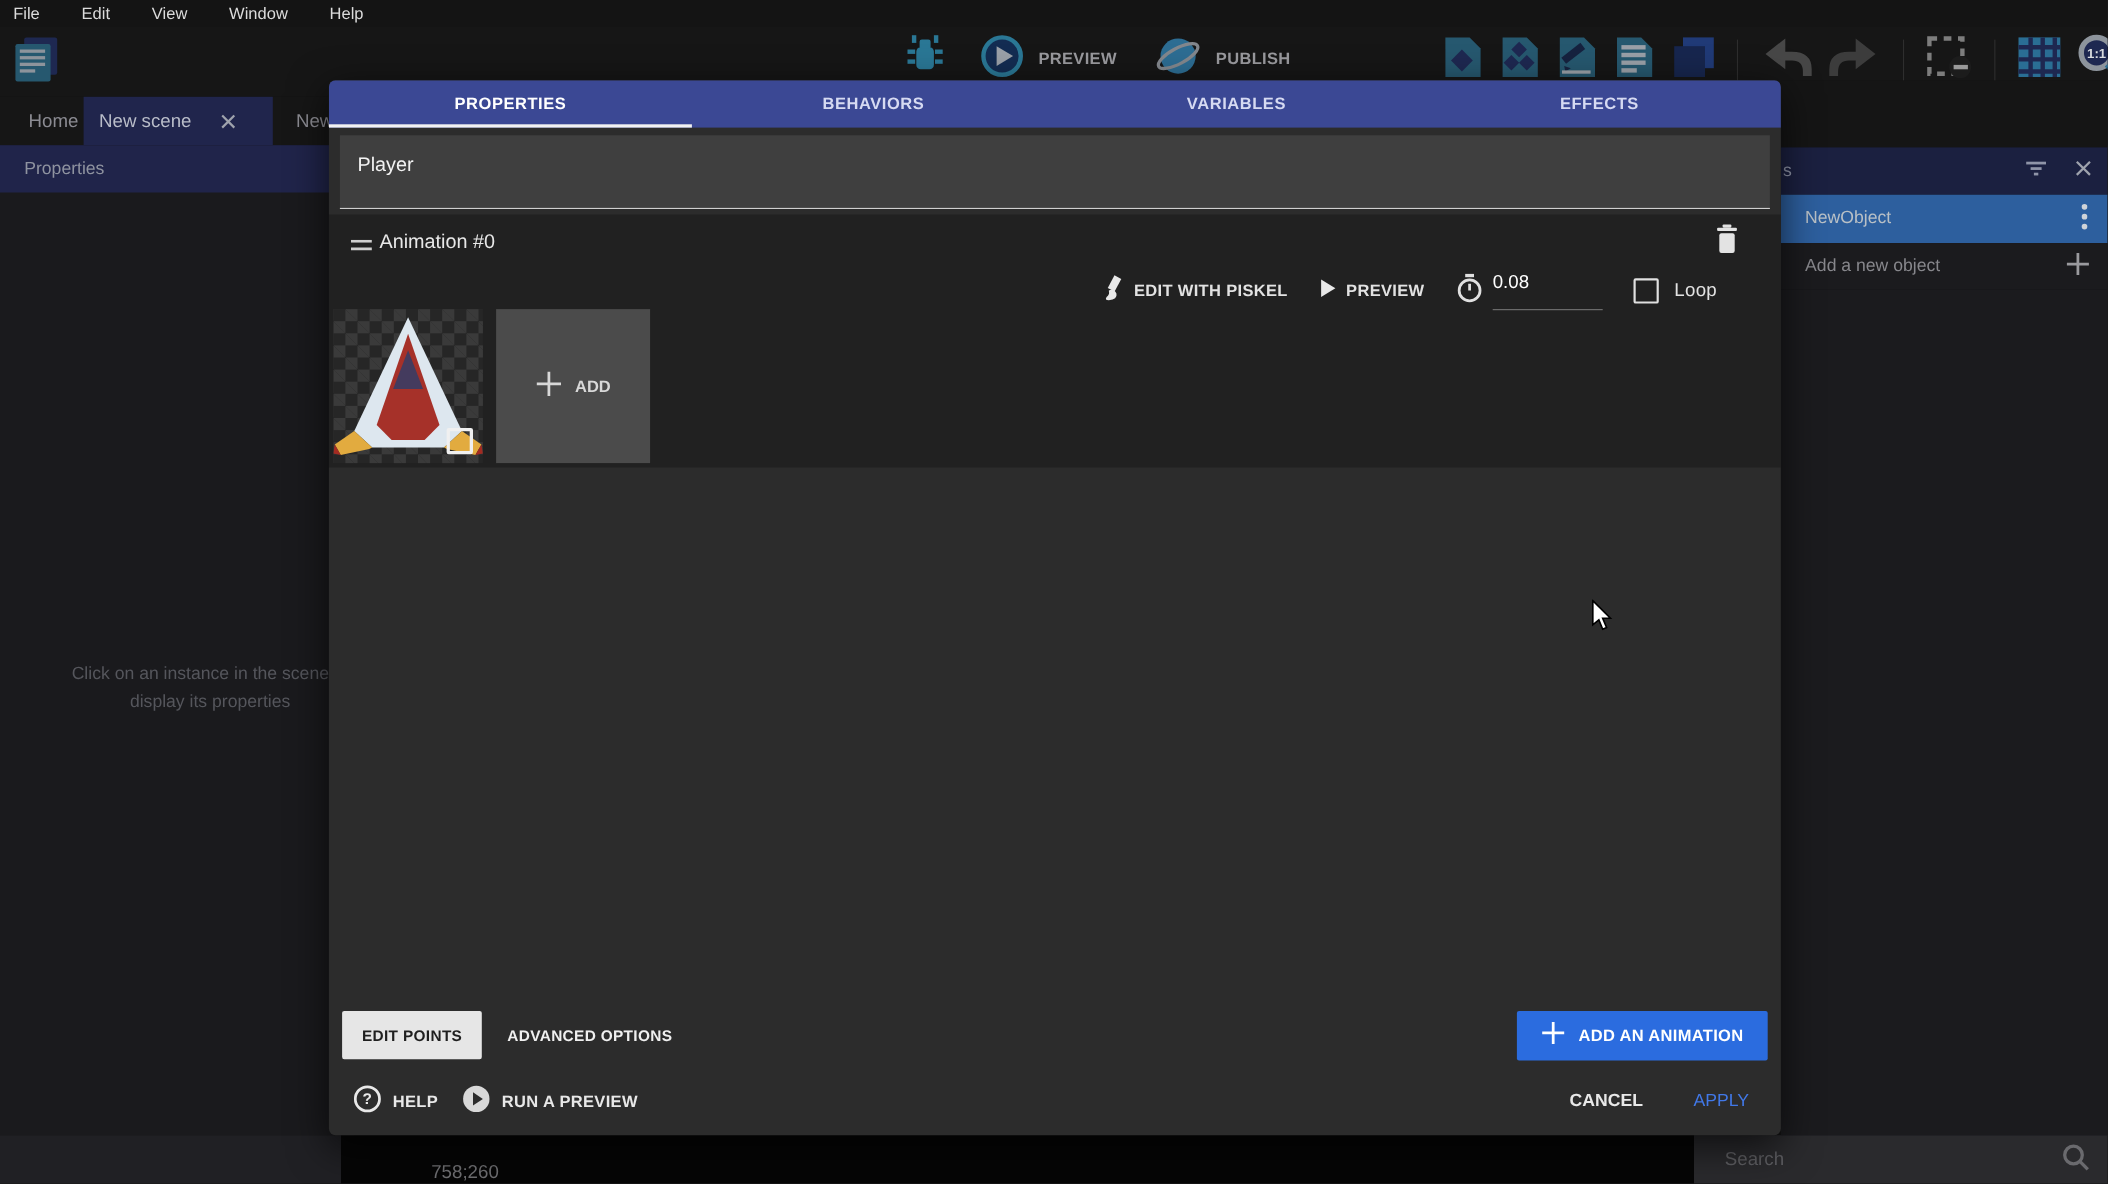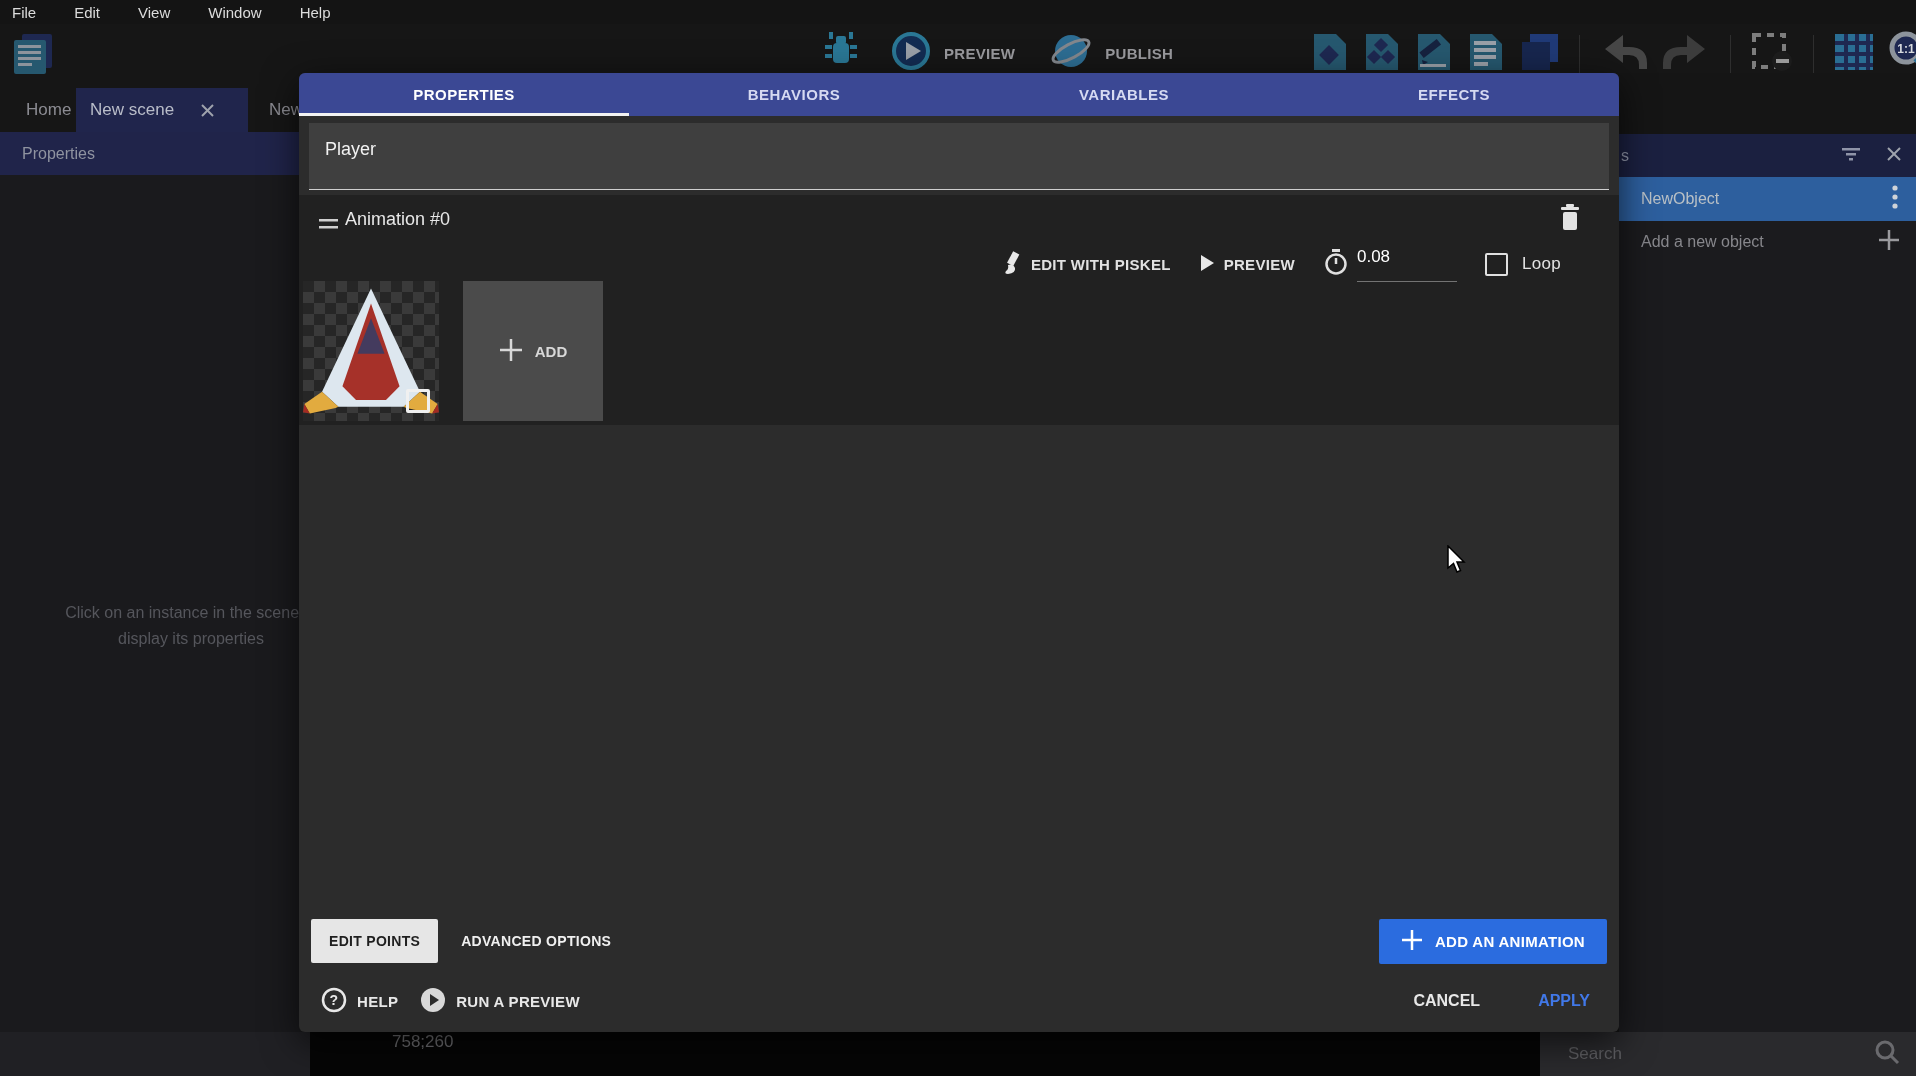--- a/index.html
+++ b/index.html
@@ -20,21 +20,21 @@
   .empty-msg{left:0;top:600px;width:382px;color:#55565c;font-size:16px;text-align:center;line-height:26px}
   
   .right-top{left:1619px;top:73px;width:297px;height:61px;background:#151515}
   .right-header{left:1619px;top:134px;width:297px;height:43px;background:#1b2040;color:#8f94a8;display:flex;align-items:center;font-size:16px}
   .right-header .spacer{flex:1}
   .obj-row{left:1619px;top:177px;width:297px;height:44px;background:#2d5f9e;color:#b9c0c6;font-size:16px;display:flex;align-items:center}
   .add-obj-row{left:1619px;top:221px;width:297px;height:42px;background:#1b1b1e;color:#87878c;font-size:16px;display:flex;align-items:center}
   .right-body{left:1619px;top:263px;width:297px;height:769px;background:#1b1b1e}
   
   .status-left{left:0;top:1032px;width:310px;height:44px;background:#202024}
-  .status-black{left:310px;top:1032px;width:1230px;height:44px;background:#060606;display:flex;align-items:flex-start}
+  .status-black{left:310px;top:1032px;width:1230px;height:44px;background:#060606;display:flex;align-items:flex-end}
   .coords{color:#6f6f72;font-size:17px;margin-left:82px}
   .search-bar{left:1540px;top:1032px;width:376px;height:44px;background:#2a2a2d;display:flex;align-items:center}
   .search-input{background:transparent;border:none;outline:none;color:#9a9a9e;font-size:17px;margin-left:26px;flex:1}
   .search-input::placeholder{color:#5f5f63}
   
   .dialog{left:299px;top:73px;width:1320px;height:959px;background:#2c2c2c;border-radius:6px;box-shadow:0 10px 36px rgba(0,0,0,.65);z-index:10;overflow:hidden}
   .dlg-tabs{position:absolute;left:0;top:0;width:1320px;height:43px;background:#3b4894;display:flex}
   .dlg-tab{width:330px;display:flex;align-items:center;justify-content:center;color:#d6daf2;font-size:15px;font-weight:bold;letter-spacing:.5px;cursor:pointer}
   .dlg-tab.active{color:#ffffff}
   .dlg-underline{position:absolute;left:0;top:40px;width:330px;height:3px;background:#f2f2f2}
@@ -45,36 +45,36 @@
   .anim-title{position:absolute;left:46px;top:14px;color:#e8e8e8;font-size:18px}
   .drag-handle{position:absolute;left:20px;top:22px}
   .anim-name{position:absolute;left:190px;top:6px;width:1050px;background:transparent;border:none;border-bottom:1px solid #6b6b6b;outline:none;color:#e8e8e8;font-size:18px;height:32px}
   .anim-name::placeholder{color:#7d7d7d}
   .trash-btn{position:absolute;left:1254px;top:6px;width:34px;height:34px;display:flex;align-items:center;justify-content:center;cursor:pointer}
   .piskel-row{position:absolute;left:0;top:48px;width:1262px;height:42px;display:flex;align-items:center;justify-content:flex-end;gap:28px}
   .mini-btn{display:flex;align-items:center;gap:9px;color:#e2e2e2;font-size:15px;font-weight:bold;letter-spacing:.3px;cursor:pointer}
   .time-field{display:flex;align-items:center;gap:8px}
   .time-val{color:#ffffff;font-size:17px;border-bottom:1px solid #737373;width:100px;padding-bottom:14px}
   .loop-box{width:19px;height:19px;border:2px solid #e0e0e0;border-radius:2px;background:transparent}
-  .tiles{position:absolute;left:4px;top:86px;display:flex;gap:24px}
+  .tiles{position:absolute;left:4px;top:86px;display:flex;gap:12px}
   .sprite-tile{width:136px;height:140px;position:relative;cursor:pointer;
     background-color:#262626;
     background-image:linear-gradient(45deg,#3a3a3a 25%,transparent 25%,transparent 75%,#3a3a3a 75%),
                      linear-gradient(45deg,#3a3a3a 25%,transparent 25%,transparent 75%,#3a3a3a 75%);
     background-size:22px 22px;background-position:0 0,11px 11px}
   .tile-check{position:absolute;right:9px;bottom:8px;width:18px;height:18px;border:3px solid #f0f0f0;border-radius:2px}
   .add-tile{width:140px;height:140px;background:#4b4b4b;display:flex;align-items:center;justify-content:center;gap:12px;color:#d8d8d8;font-size:15px;font-weight:bold;cursor:pointer}
   .footer1{position:absolute;left:0;top:845px;width:1320px;height:46px;display:flex;align-items:center;padding:0 12px;box-sizing:border-box}
   .btn-light{background:#e6e6e6;color:#1f1f1f;font-size:14px;font-weight:bold;letter-spacing:.3px;height:44px;display:flex;align-items:center;padding:0 18px;border-radius:2px;margin-right:9px;cursor:pointer}
   .btn-text{color:#f0f0f0;font-size:14px;font-weight:bold;letter-spacing:.3px;padding:0 14px;cursor:pointer}
   .btn-blue{margin-left:auto;background:#2b6cdf;color:#fff;font-size:15px;font-weight:bold;letter-spacing:.3px;height:45px;display:flex;align-items:center;gap:12px;padding:0 22px;border-radius:2px;cursor:pointer}
   .footer2{position:absolute;left:0;top:908px;width:1320px;height:40px;display:flex;align-items:center;padding:0 29px 0 22px;box-sizing:border-box;gap:22px}
   .f2-btn{display:flex;align-items:center;gap:10px;color:#e8e8e8;font-size:15px;font-weight:bold;letter-spacing:.3px;cursor:pointer}
   .cancel{margin-left:auto;color:#e8e8e8;font-size:16px;font-weight:bold;cursor:pointer}
-  .apply{color:#4178e8;font-size:16px;font-weight:bold;margin-left:36px;cursor:pointer}
+  .apply{color:#4178e8;font-size:16px;font-weight:normal;margin-left:24px;cursor:pointer}
   .divider-v{width:1px;height:38px;background:#2e2e2e;margin:0 7px}
   .tb-group{position:absolute;top:30px;display:flex;align-items:center;gap:12px}
   .tb-label{color:#9a9a9e;font-size:15px;font-weight:bold;letter-spacing:.3px}
   .cursor{z-index:50;pointer-events:none}
 </style>
 </head>
 <body>
 
 <div class="abs menubar">
   <span class="menu-item">File</span>

